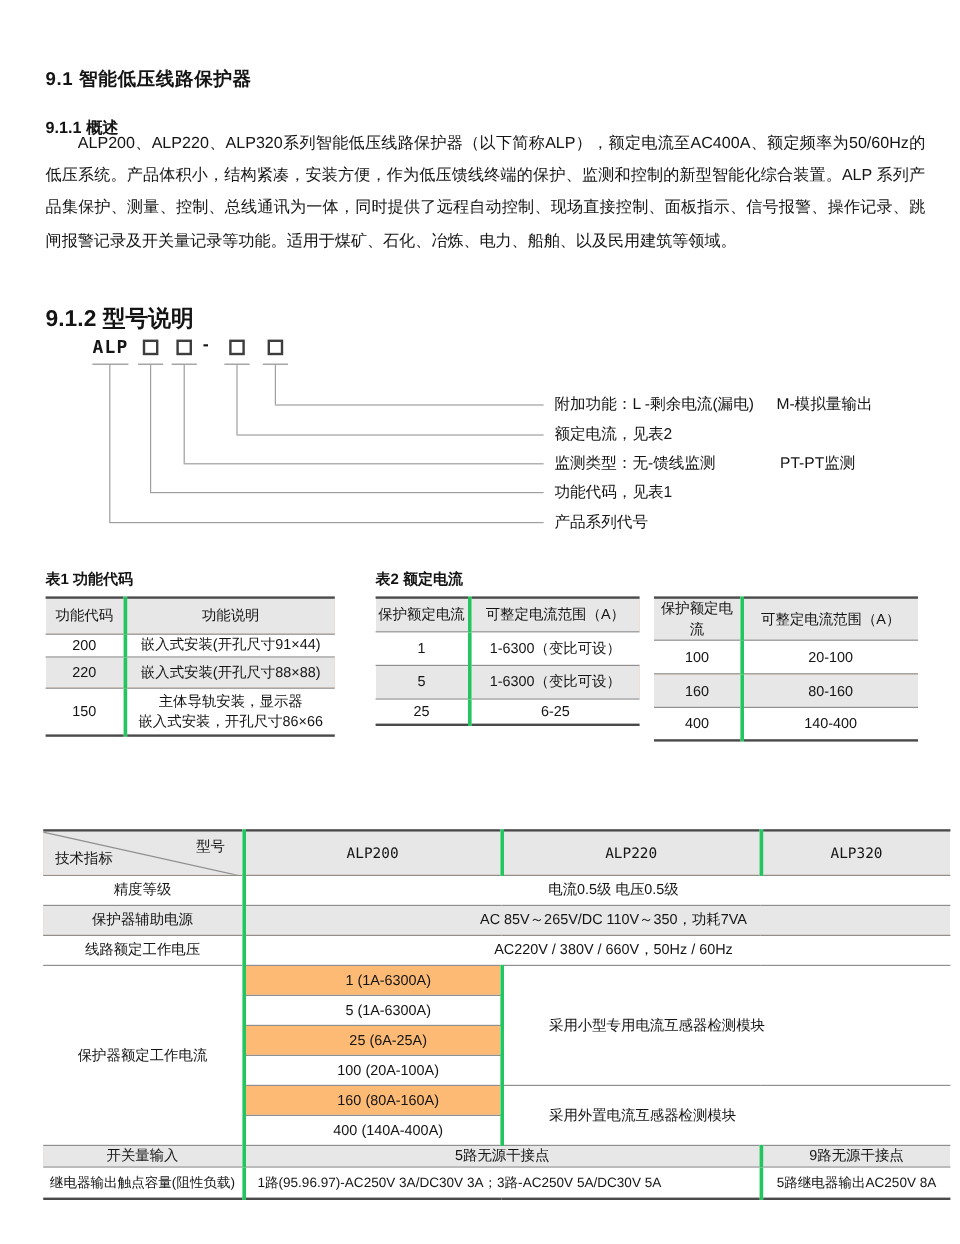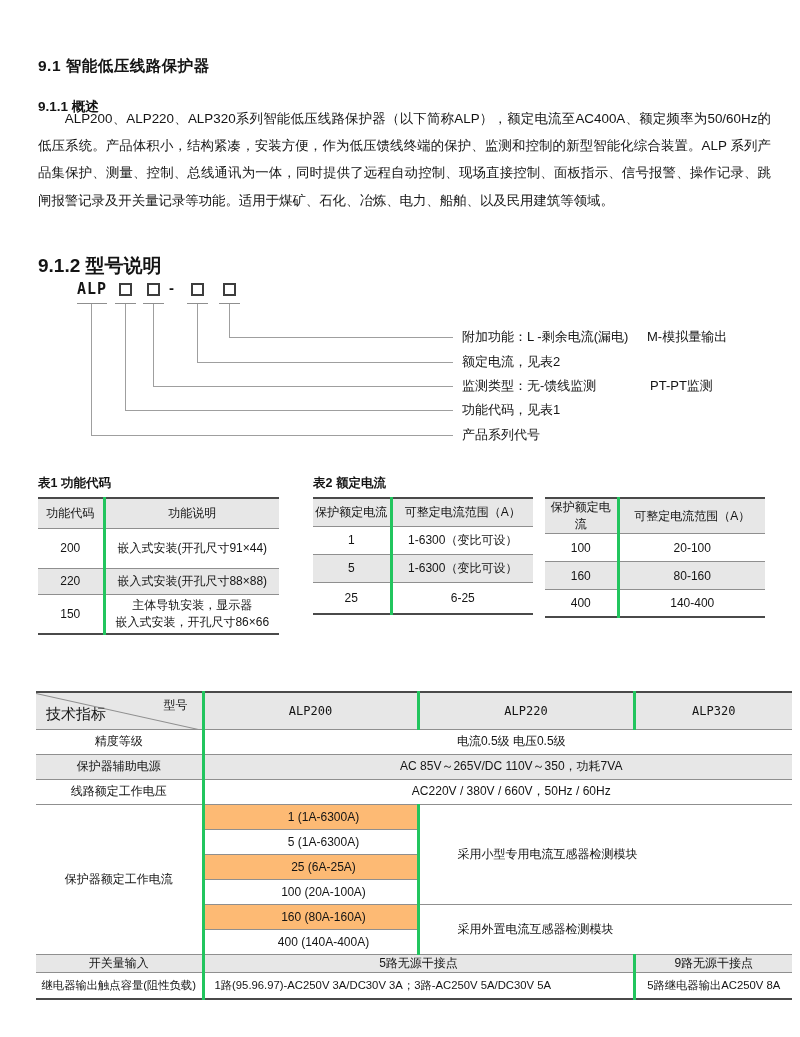--- a/index.html
+++ b/index.html
@@ -43,21 +43,21 @@
   .lp8{text-align:left !important;padding-left:10px !important;}
   .lp38{text-align:left !important;padding-left:38px !important;}
   .sm{font-size:11.3px !important;margin-left:28px;}
   .mono{font-family:"DejaVu Sans Mono",monospace;}
 
   
   .corner{position:relative;}
   .diag{position:absolute;left:0;top:0;width:171px;height:1px;background:#8f8f8f;
         transform:rotate(12.5deg);transform-origin:0 50%;}
   .ct{position:absolute;right:14px;top:4px;font-size:12px;}
-  .cb{position:absolute;left:10px;bottom:5px;font-size:15px;text-align:right;}
+  .cb{position:absolute;left:10px;bottom:5px;font-size:12px;text-align:right;}
 </style>
 </head>
 <body>
 
 <div class="page">
 
   <div class="abs h-91">9.1 智能低压线路保护器</div>
   <div class="abs h-911">9.1.1 概述</div>
   <p class="abs para">ALP200、ALP220、ALP320系列智能低压线路保护器（以下简称ALP），额定电流至AC400A、额定频率为50/60Hz的低压系统。产品体积小，结构紧凑，安装方便，作为低压馈线终端的保护、监测和控制的新型智能化综合装置。ALP 系列产品集保护、测量、控制、总线通讯为一体，同时提供了远程自动控制、现场直接控制、面板指示、信号报警、操作记录、跳闸报警记录及开关量记录等功能。适用于煤矿、石化、冶炼、电力、船舶、以及民用建筑等领域。</p>
   <div class="abs h-912">9.1.2 型号说明</div>
@@ -111,21 +111,21 @@
   <table class="doc" style="left:38px;top:497px;width:241px;">
     <colgroup>
         <col style="width:66px;">
         <col>
       </colgroup>
     <tbody>
         <tr class="shade" style="height:30px;">
       <td>功能代码</td>
       <td class="vl">功能说明</td>
     </tr>
-    <tr style="height:40px;">
+    <tr style="height:19px;">
       <td>200</td>
       <td class="vl">嵌入式安装(开孔尺寸91×44)</td>
     </tr>
     <tr class="shade" style="height:26px;">
       <td>220</td>
       <td class="vl">嵌入式安装(开孔尺寸88×88)</td>
     </tr>
     <tr style="height:40px;">
       <td>150</td>
       <td class="vl pre">主体导轨安装，显示器
@@ -146,21 +146,21 @@
       <td class="vl">可整定电流范围（A）</td>
     </tr>
     <tr style="height:28px;">
       <td>1</td>
       <td class="vl">1-6300（变比可设）</td>
     </tr>
     <tr class="shade" style="height:28px;">
       <td>5</td>
       <td class="vl">1-6300（变比可设）</td>
     </tr>
-    <tr style="height:32px;">
+    <tr style="height:22px;">
       <td>25</td>
       <td class="vl">6-25</td>
     </tr>
   </tbody>
     </table>
   <table class="doc" style="left:545px;top:497px;width:220px;">
     <colgroup>
         <col style="width:73px;">
         <col>
       </colgroup>

